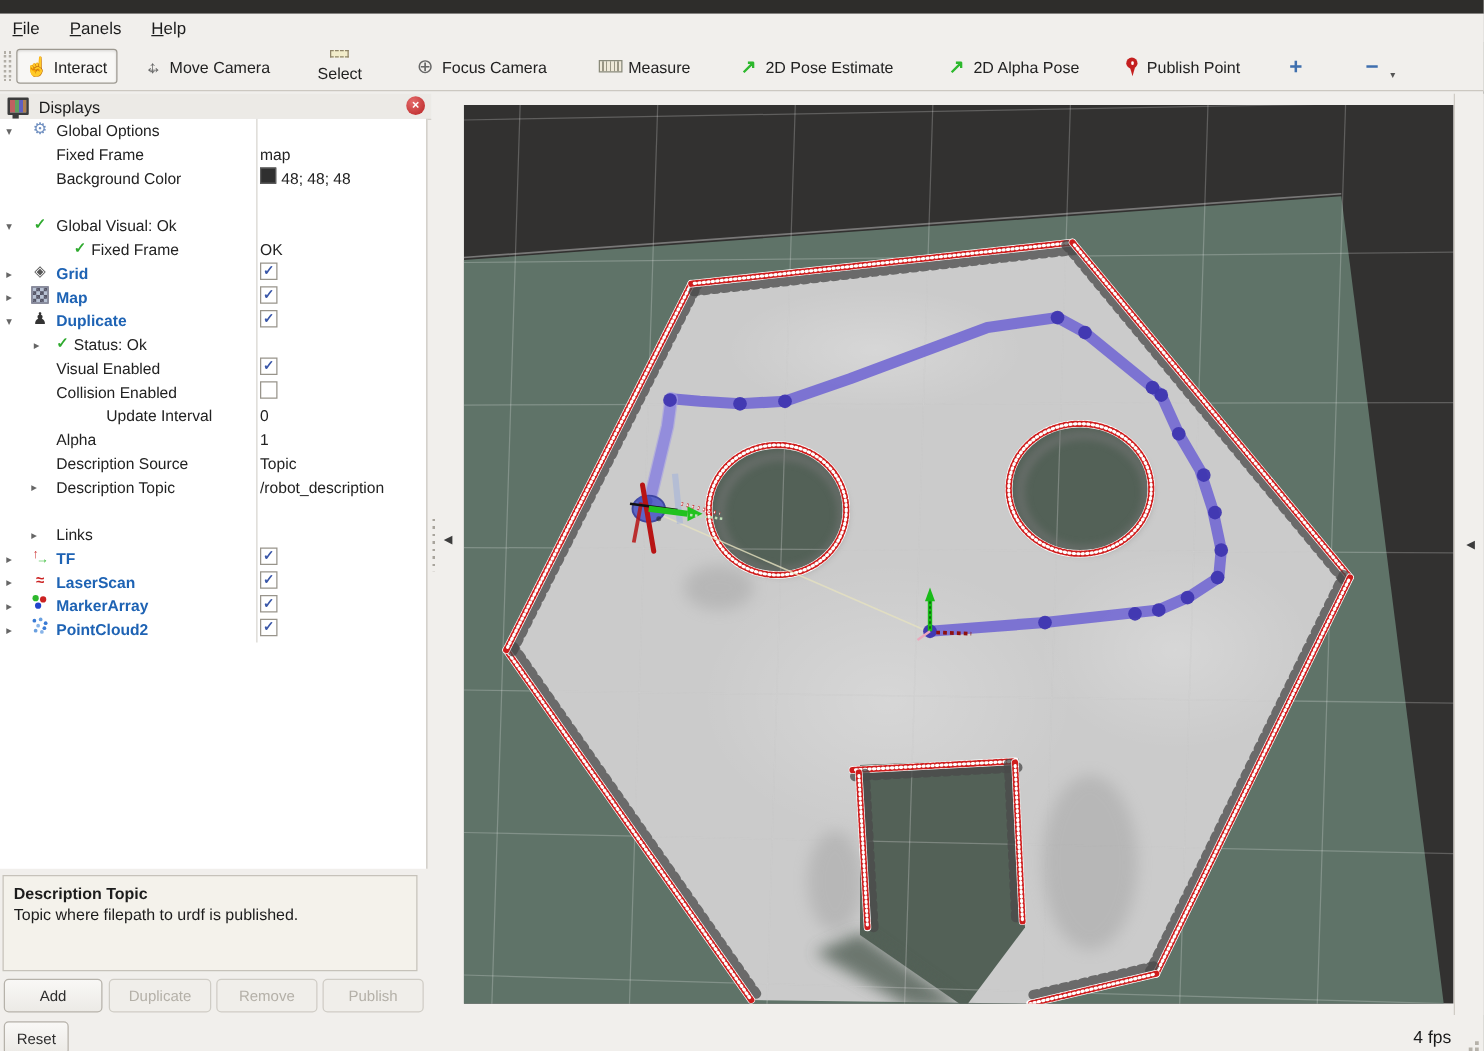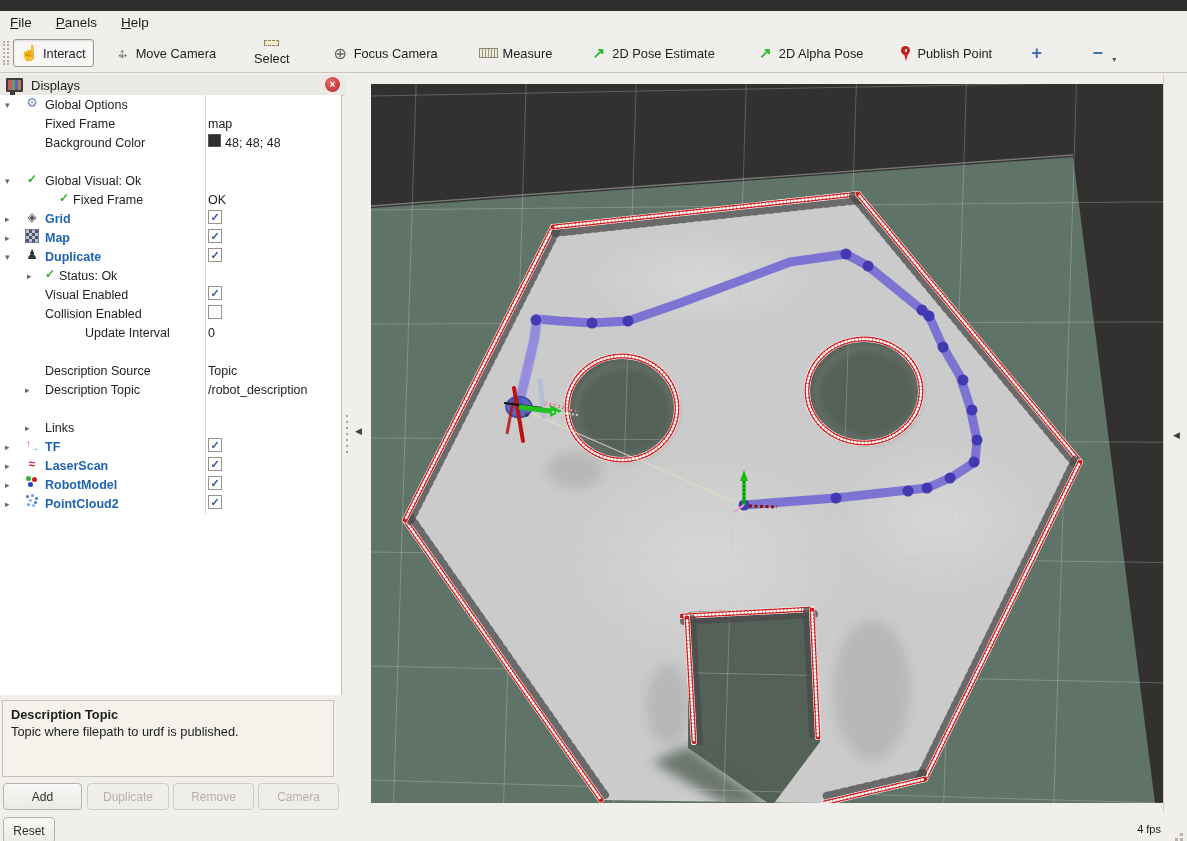--- a/index.html
+++ b/index.html
@@ -84,21 +84,21 @@
   .pbtn.disabled{color:#b4b0a8;background:#f0eeea;border-color:#cfccc5}
   
   #lsplit-dots{left:346px;top:415px;width:2px;height:42px;
       background:repeating-linear-gradient(#a8a49c 0 2px,transparent 2px 6px)}
   .collapse-arrow{position:absolute;font-size:9px;color:#3c3c3c}
   #rightstrip{left:1163px;top:75px;width:24px;height:737px;background:#f1efec;border-left:1px solid #d0ccc5}
   
   #viewport{left:371px;top:84px;width:792px;height:719px}
   
   #statusbar{left:0;top:812px;width:1187px;height:29px;background:#f1efec}
-  #fps{position:absolute;right:26px;top:817px;height:24px;line-height:24px;font-size:11px;color:#1a1a1a}
+  #fps{position:absolute;right:26px;top:817px;height:24px;line-height:24px;font-size:14px;color:#1a1a1a}
   .rgrip{position:absolute;right:4px;bottom:5px;width:3px;height:3px;background:#b5b1a9;
      box-shadow:-5px 5px 0 #b5b1a9,0 5px 0 #b5b1a9,-10px 10px 0 #b5b1a9,-5px 10px 0 #b5b1a9,0 10px 0 #b5b1a9}
 </style>
 </head>
 <body>
 
 <div id="topstrip" class="abs"></div>
 
 <div id="menubar" class="abs">
     <span class="menu-item"><span class="accel">F</span><span>ile</span></span>
@@ -211,20 +211,24 @@
       <span class="cbox">✓</span>
     </div>
     <div class="trow" style="top: 210px;">
       <span class="tlabel" style="left: 45px;">Collision Enabled</span>
       <span class="cbox"></span>
     </div>
     <div class="trow" style="top: 229px;">
       <span class="tlabel" style="left: 45px; margin-left: 40px;">Update Interval</span>
       <span class="tval">0</span>
     </div>
+    <div class="trow" style="top: 248px;">
+      <span class="tlabel" style="left: 45px;">Alpha</span>
+      <span class="tval">1</span>
+    </div>
     <div class="trow" style="top: 267px;">
       <span class="tlabel" style="left: 45px;">Description Source</span>
       <span class="tval">Topic</span>
     </div>
     <div class="trow" style="top: 286px;">
       <span class="texp" style="left: 25px;">▸</span>
       <span class="tlabel" style="left: 45px;">Description Topic</span>
       <span class="tval">/robot_description</span>
     </div>
     <div class="trow" style="top: 324px;">
@@ -241,21 +245,21 @@
       <span class="texp" style="left: 5px;">▸</span>
       <span class="ti ti-laser" style="left: 25px;">≈</span>
       <span class="tlabel blue" style="left: 45px; text-align: center;">LaserScan</span>
       <span class="cbox">✓</span>
     </div>
     <div class="trow" style="top: 381px;">
       <span class="texp" style="left: 5px;">▸</span>
       <span class="ti ti-marker" style="left: 25px;">
         <i></i>
       </span>
-      <span class="tlabel blue" style="left: 45px;">RobotModel</span>
+      <span class="tlabel blue" style="left: 45px;">MarkerArray</span>
       <span class="cbox">✓</span>
     </div>
     <div class="trow" style="top: 400px;">
       <span class="texp" style="left: 5px;">▸</span>
       <span class="ti ti-cloud" style="left: 25px;">
         <i></i>
       </span>
       <span class="tlabel blue" style="left: 45px;">PointCloud2</span>
       <span class="cbox">✓</span>
     </div>
@@ -263,21 +267,21 @@
 
 <div id="descbox" class="abs">
   <b>Description Topic</b>
   <span>Topic where filepath to urdf is published.</span>
 </div>
 
 <div id="dockbuttons">
     <div class="pbtn" style="left: 3px; top: 783px; width: 77px;">Add</div>
     <div class="pbtn disabled" style="left: 87px; top: 783px; width: 80px;">Duplicate</div>
     <div class="pbtn disabled" style="left: 173px; top: 783px; width: 79px;">Remove</div>
-    <div class="pbtn disabled" style="left: 258px; top: 783px; width: 79px;">Camera</div>
+    <div class="pbtn disabled" style="left: 258px; top: 783px; width: 79px;">Publish</div>
   </div>
 
 <div id="lsplit-dots" class="abs"></div>
 <span class="collapse-arrow" style="left:355px;top:426px">◀</span>
 
 <div id="viewport" class="abs"><svg viewBox="371 84 792 719" width="792" height="719">
       <defs>
         <radialGradient id="lg">
           <stop offset="0%" stop-color="#ffffff" stop-opacity="0.5"></stop>
           <stop offset="100%" stop-color="#ffffff" stop-opacity="0"></stop>

